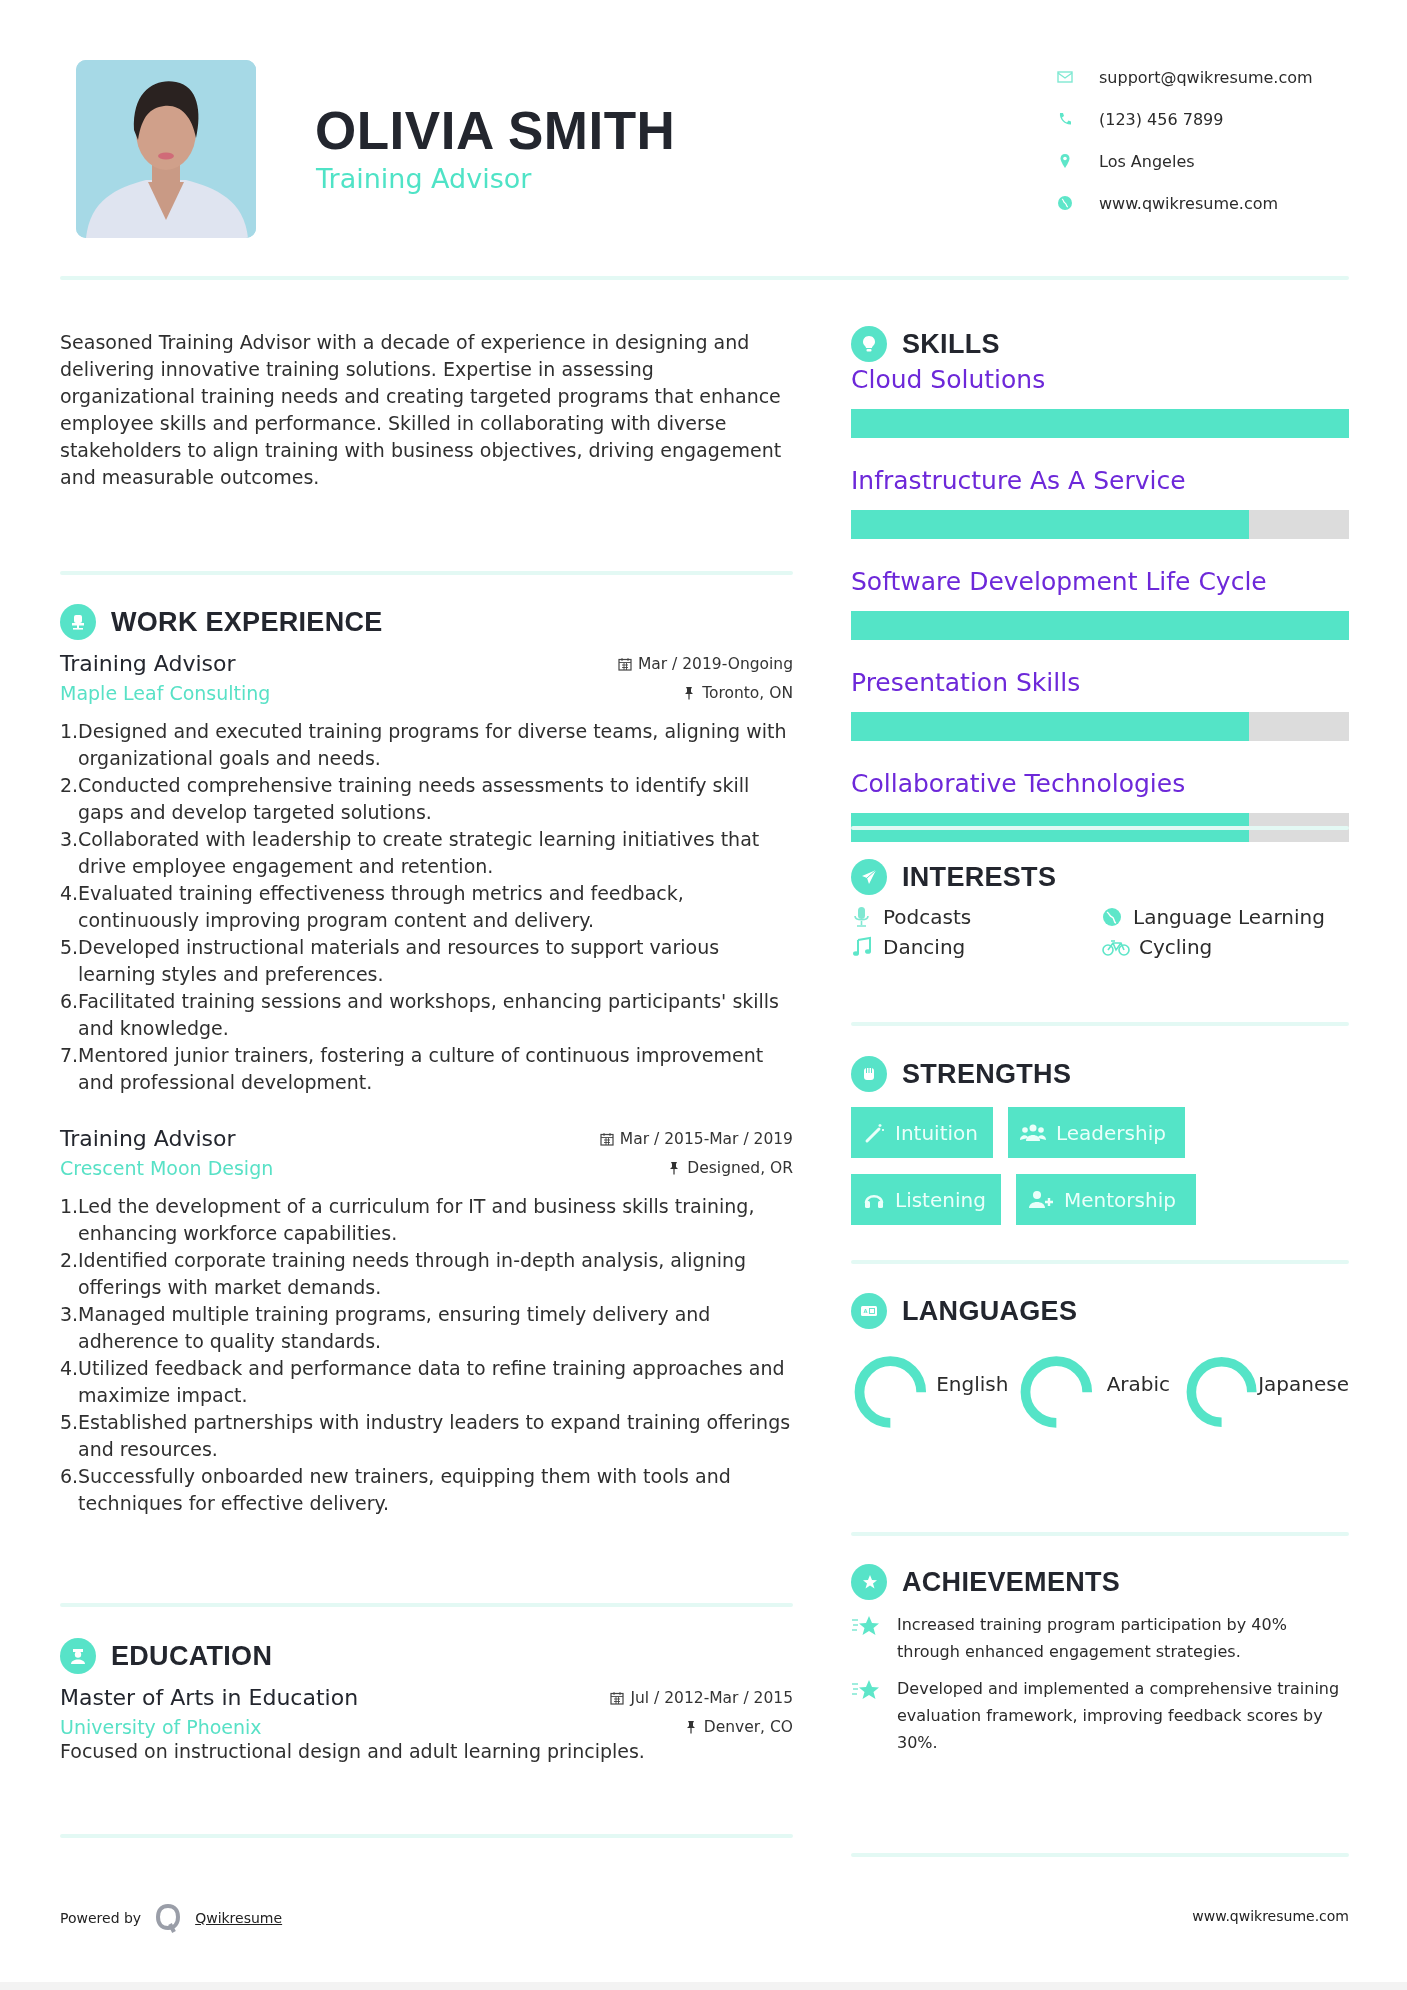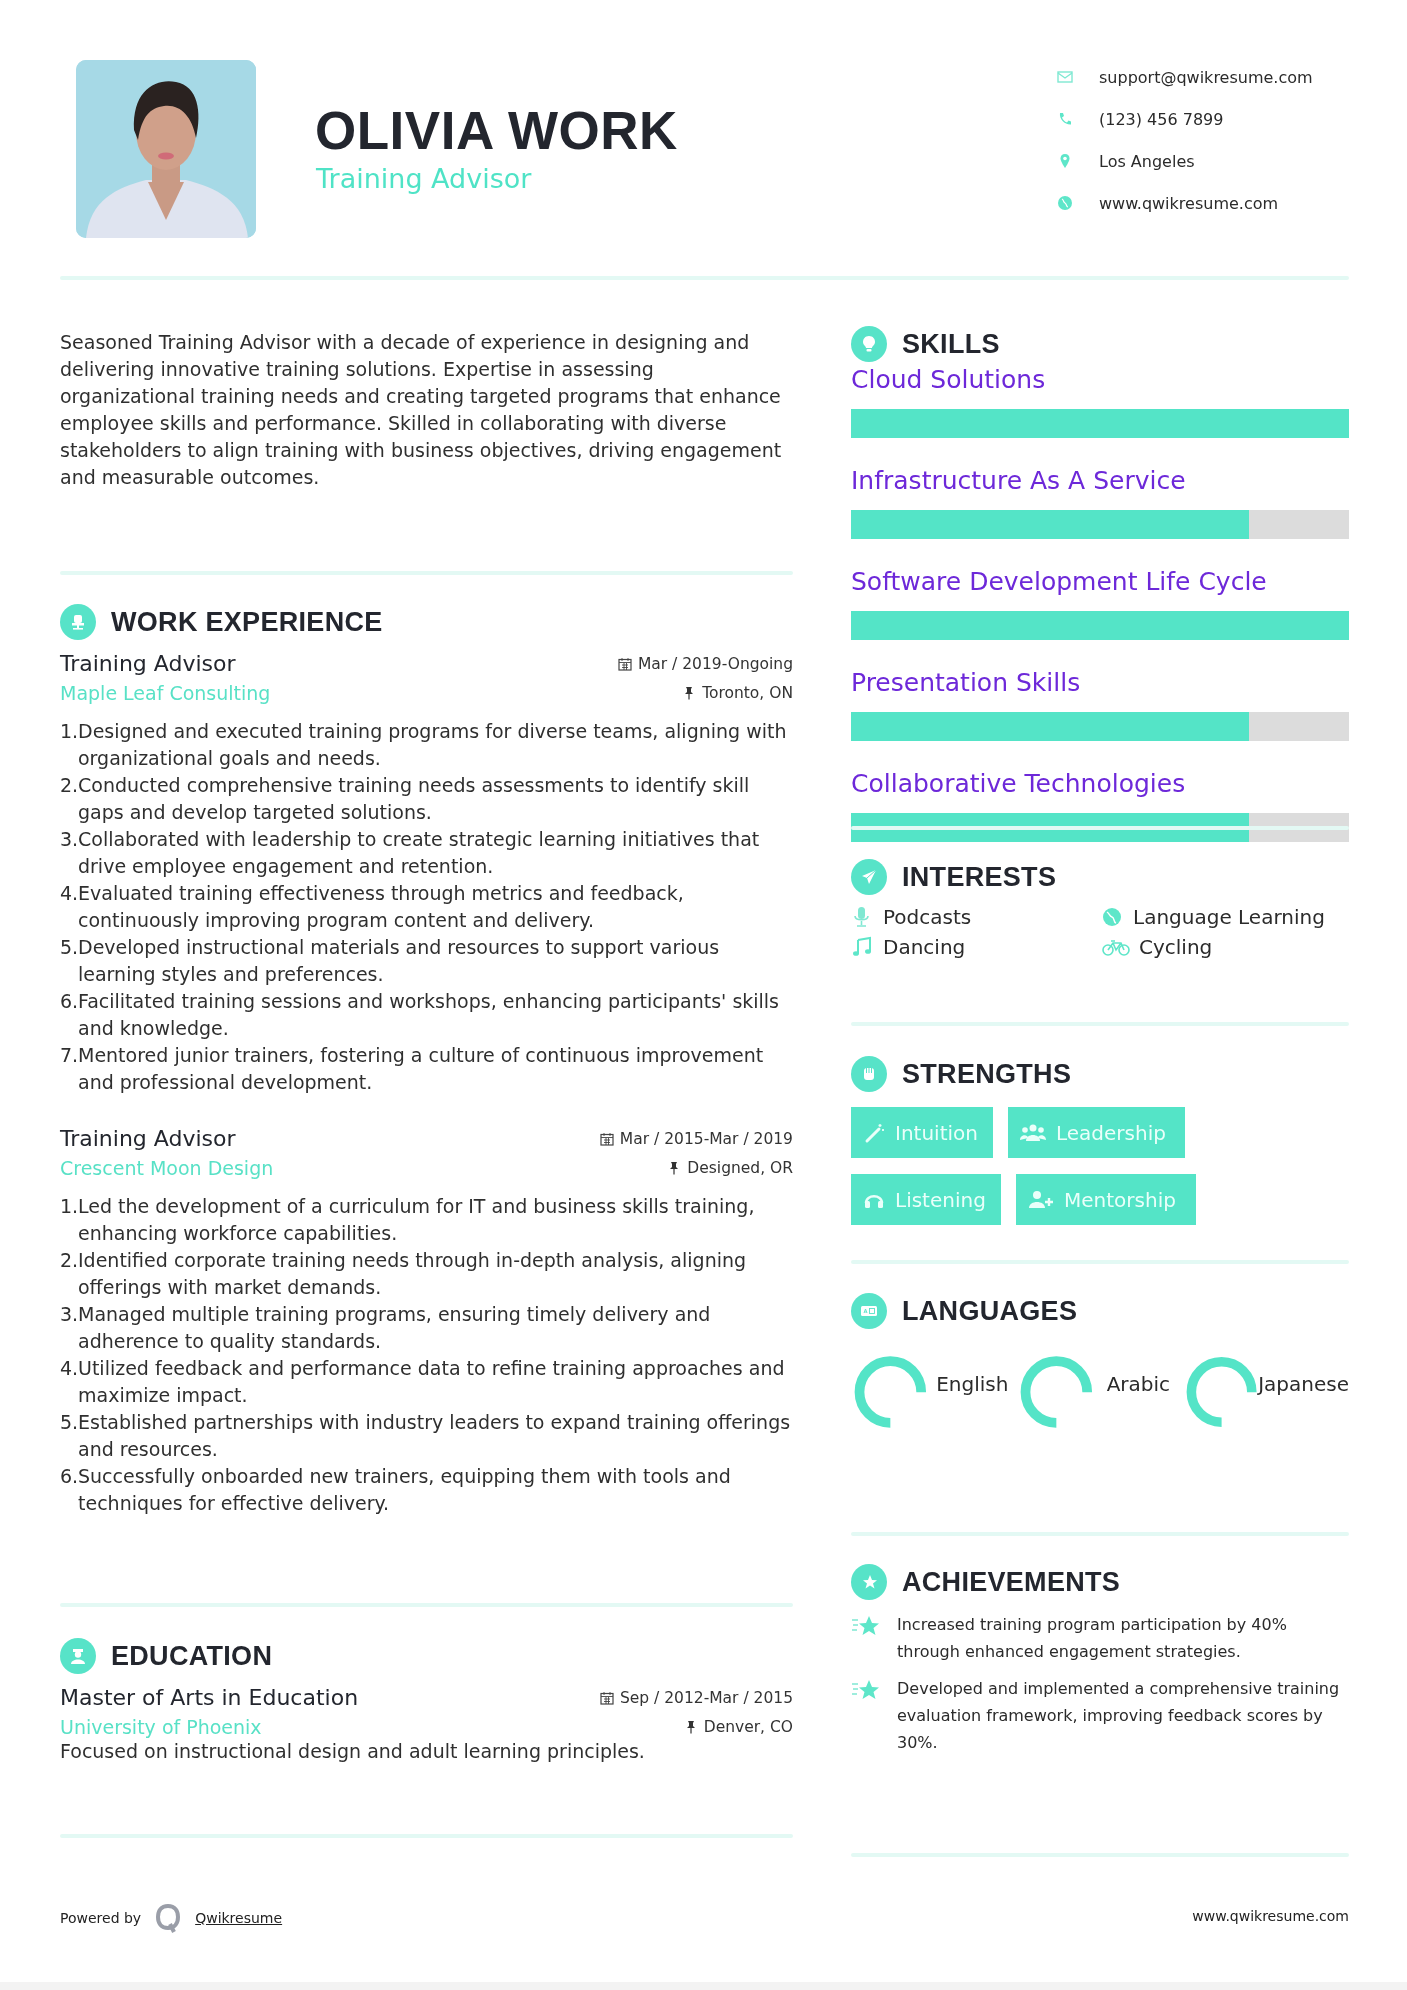--- a/index.html
+++ b/index.html
@@ -78,21 +78,21 @@
     <rect width="180" height="178" fill="#a6d9e6"></rect>
     <path d="M10 178 C14 140 40 128 70 120 L110 120 C140 128 168 140 172 178 Z" fill="#dfe4f0"></path>
     <path d="M72 122 L90 160 L108 122 Z" fill="#c99a85"></path>
     <rect x="76" y="96" width="28" height="30" fill="#c99a85"></rect>
     <ellipse cx="90" cy="72" rx="30" ry="38" fill="#d0a08a"></ellipse>
     <path d="M58 70 C56 30 80 18 100 22 C122 26 126 52 120 78 C116 56 104 44 88 46 C74 48 66 56 62 80 Z" fill="#2a2220"></path>
     <ellipse cx="90" cy="96" rx="8" ry="3.5" fill="#d06b78"></ellipse>
   </svg>
 </div>
 
-<div class="abs name">OLIVIA WORK</div>
+<div class="abs name">OLIVIA SMITH</div>
 <div class="abs job-title">Training Advisor</div>
 
 <div class="abs contact">
   <div class="contact-row">
     <span class="ic">
       <svg viewBox="0 0 16 16">
           <rect x="1" y="3" width="14" height="10" fill="none" stroke="#7fe8d2" stroke-width="1.4"></rect>
           <path d="M1 4 L8 9 L15 4" fill="none" stroke="#7fe8d2" stroke-width="1.4"></path>
         </svg>
     </span>
@@ -262,21 +262,21 @@
     <span class="sec-title">EDUCATION</span>
   </div>
   <div style="margin-top:10px;">
     <div class="job-head">
       <span class="job-role">Master of Arts in Education</span>
       <span class="job-meta">
         <svg viewBox="0 0 14 14">
             <rect x="1" y="2.5" width="12" height="10.5" fill="none" stroke="#444" stroke-width="1.2"></rect>
             <path d="M1 5.5 H13 M4 1 V4 M10 1 V4 M4 8 H10 M4 10.5 H10 M6 6 V13 M8.5 6 V13" stroke="#444" stroke-width="0.9"></path>
           </svg>
-        <span>Sep / 2012-Mar / 2015</span>
+        <span>Jul / 2012-Mar / 2015</span>
       </span>
     </div>
     <div class="job-head" style="margin-top:6px;">
       <span class="company">University of Phoenix</span>
       <span class="job-meta">
         <svg viewBox="0 0 14 14">
             <path d="M4 1 H10 L9 3 V6 L11 8 H3 L5 6 V3 Z" fill="#333"></path>
             <rect x="6.4" y="8" width="1.2" height="5.5" fill="#333"></rect>
           </svg>
         <span>Denver, CO</span>

